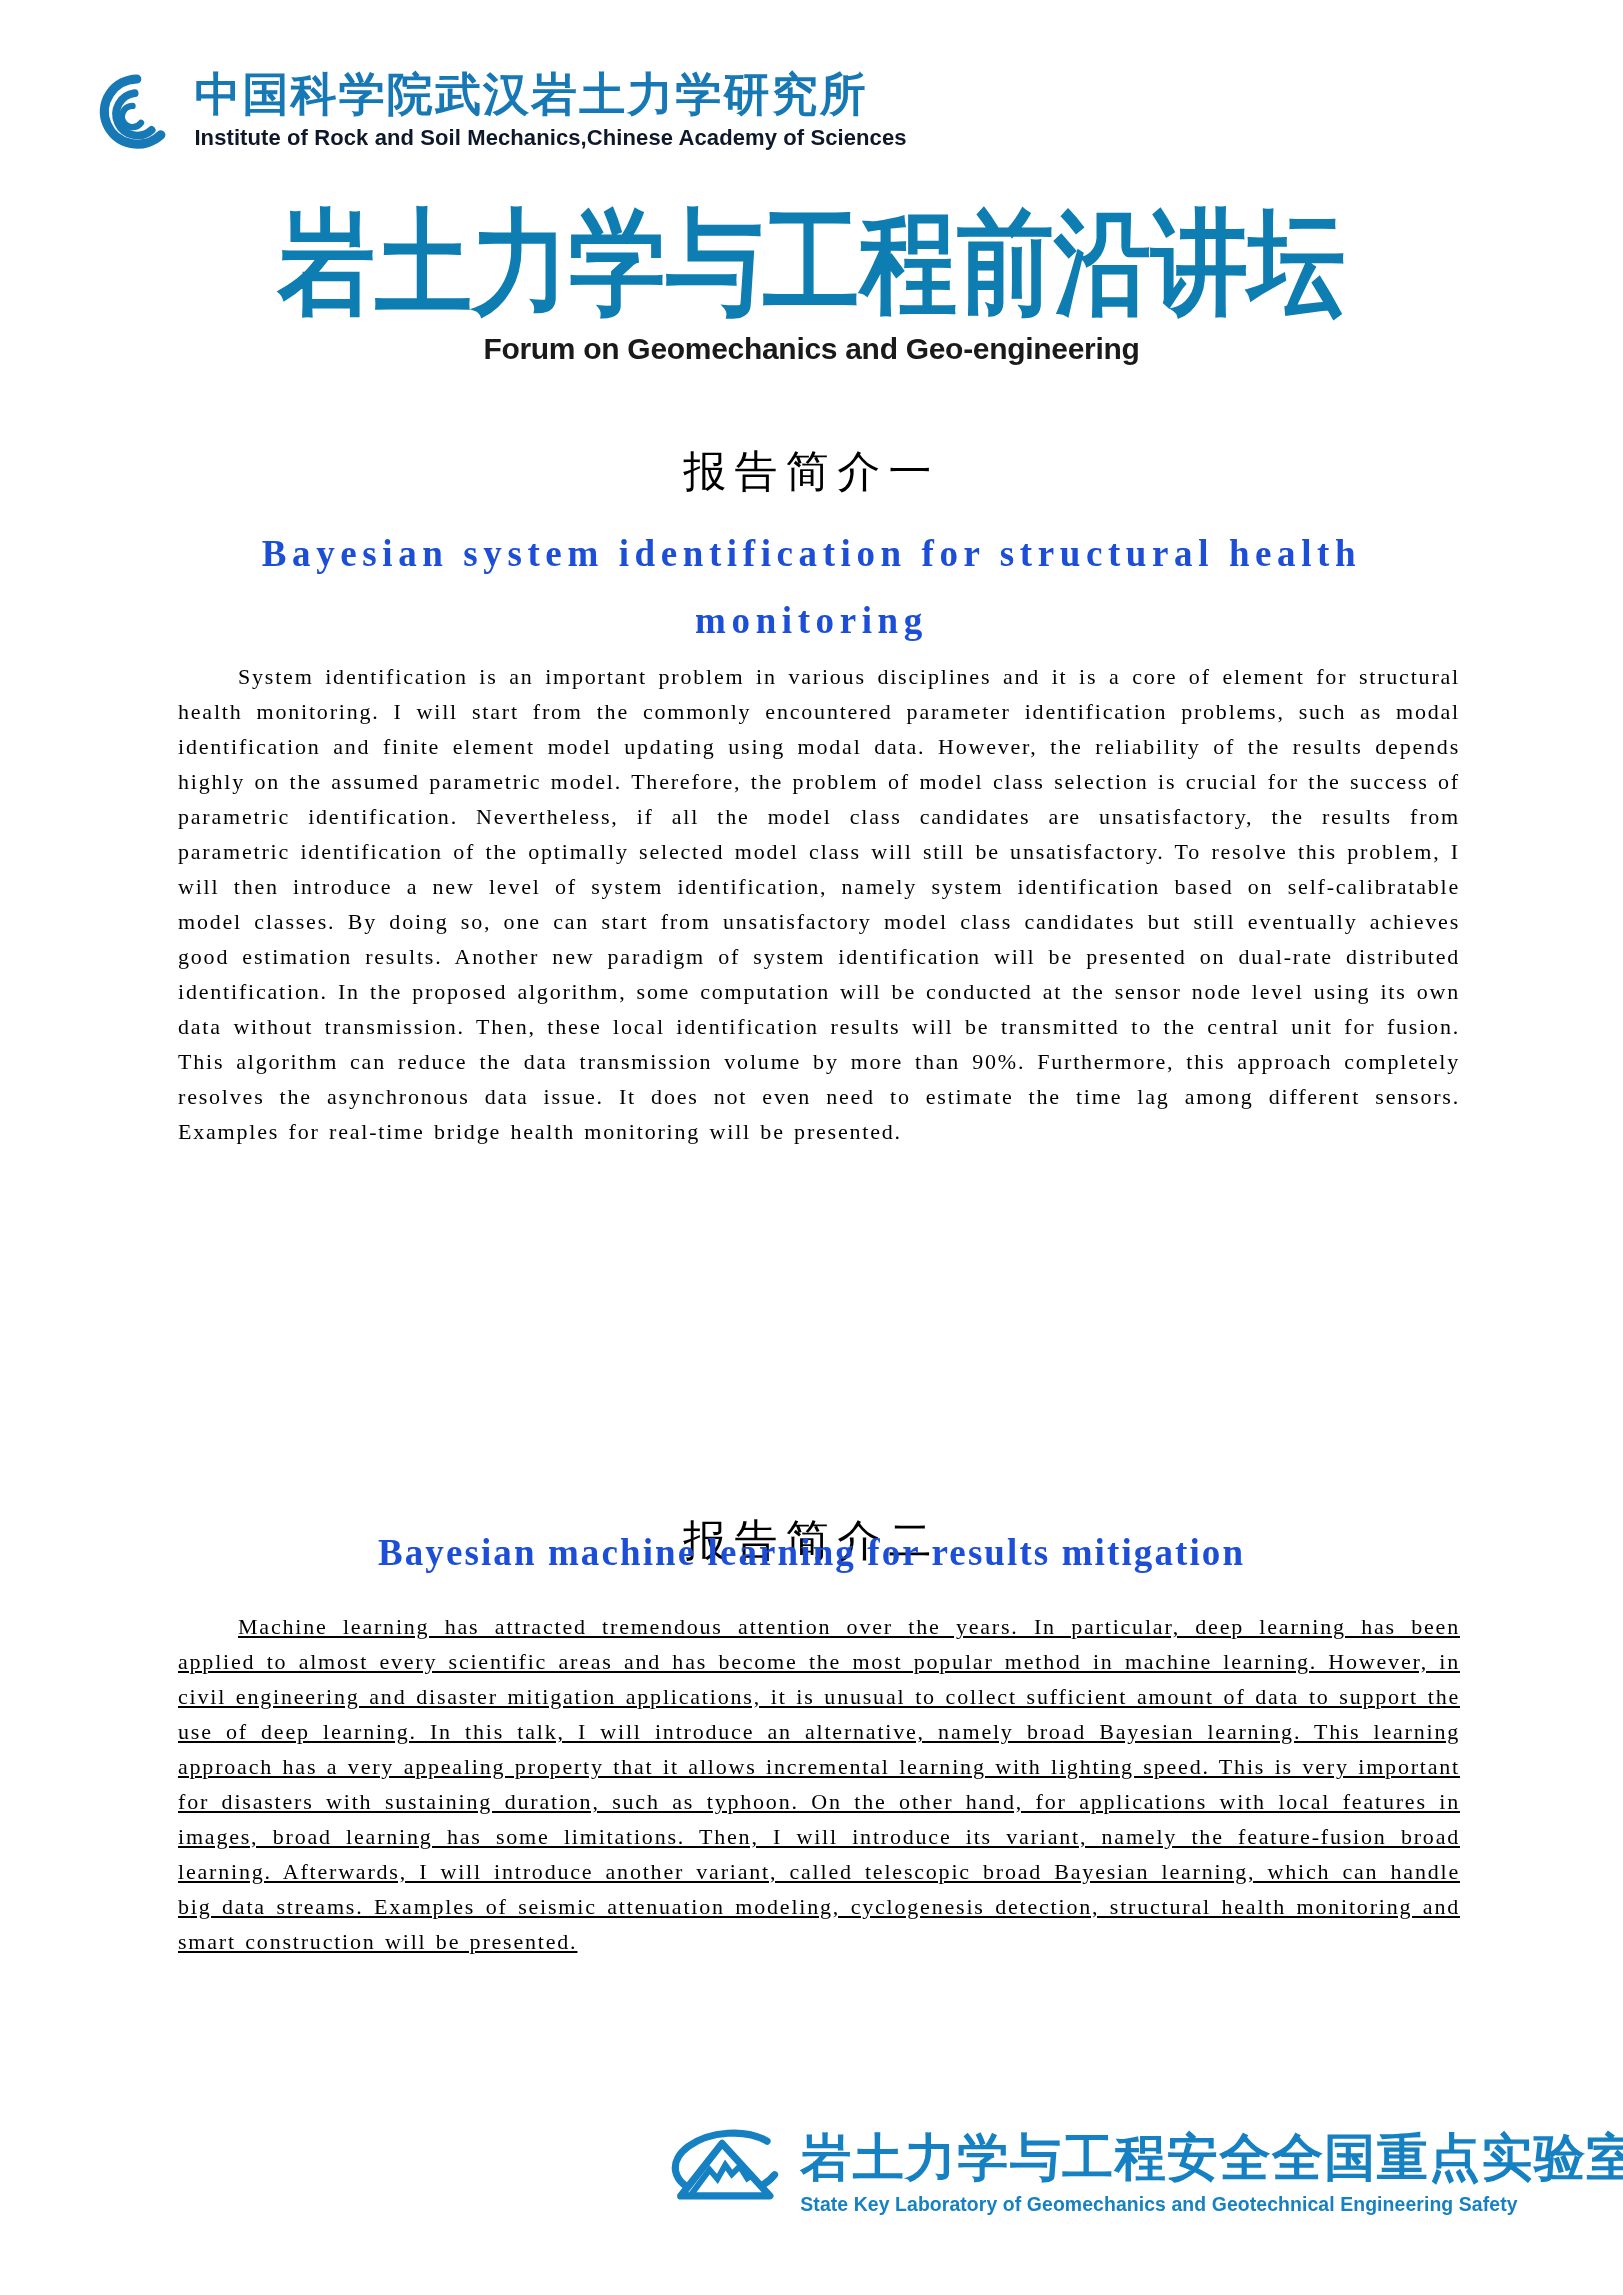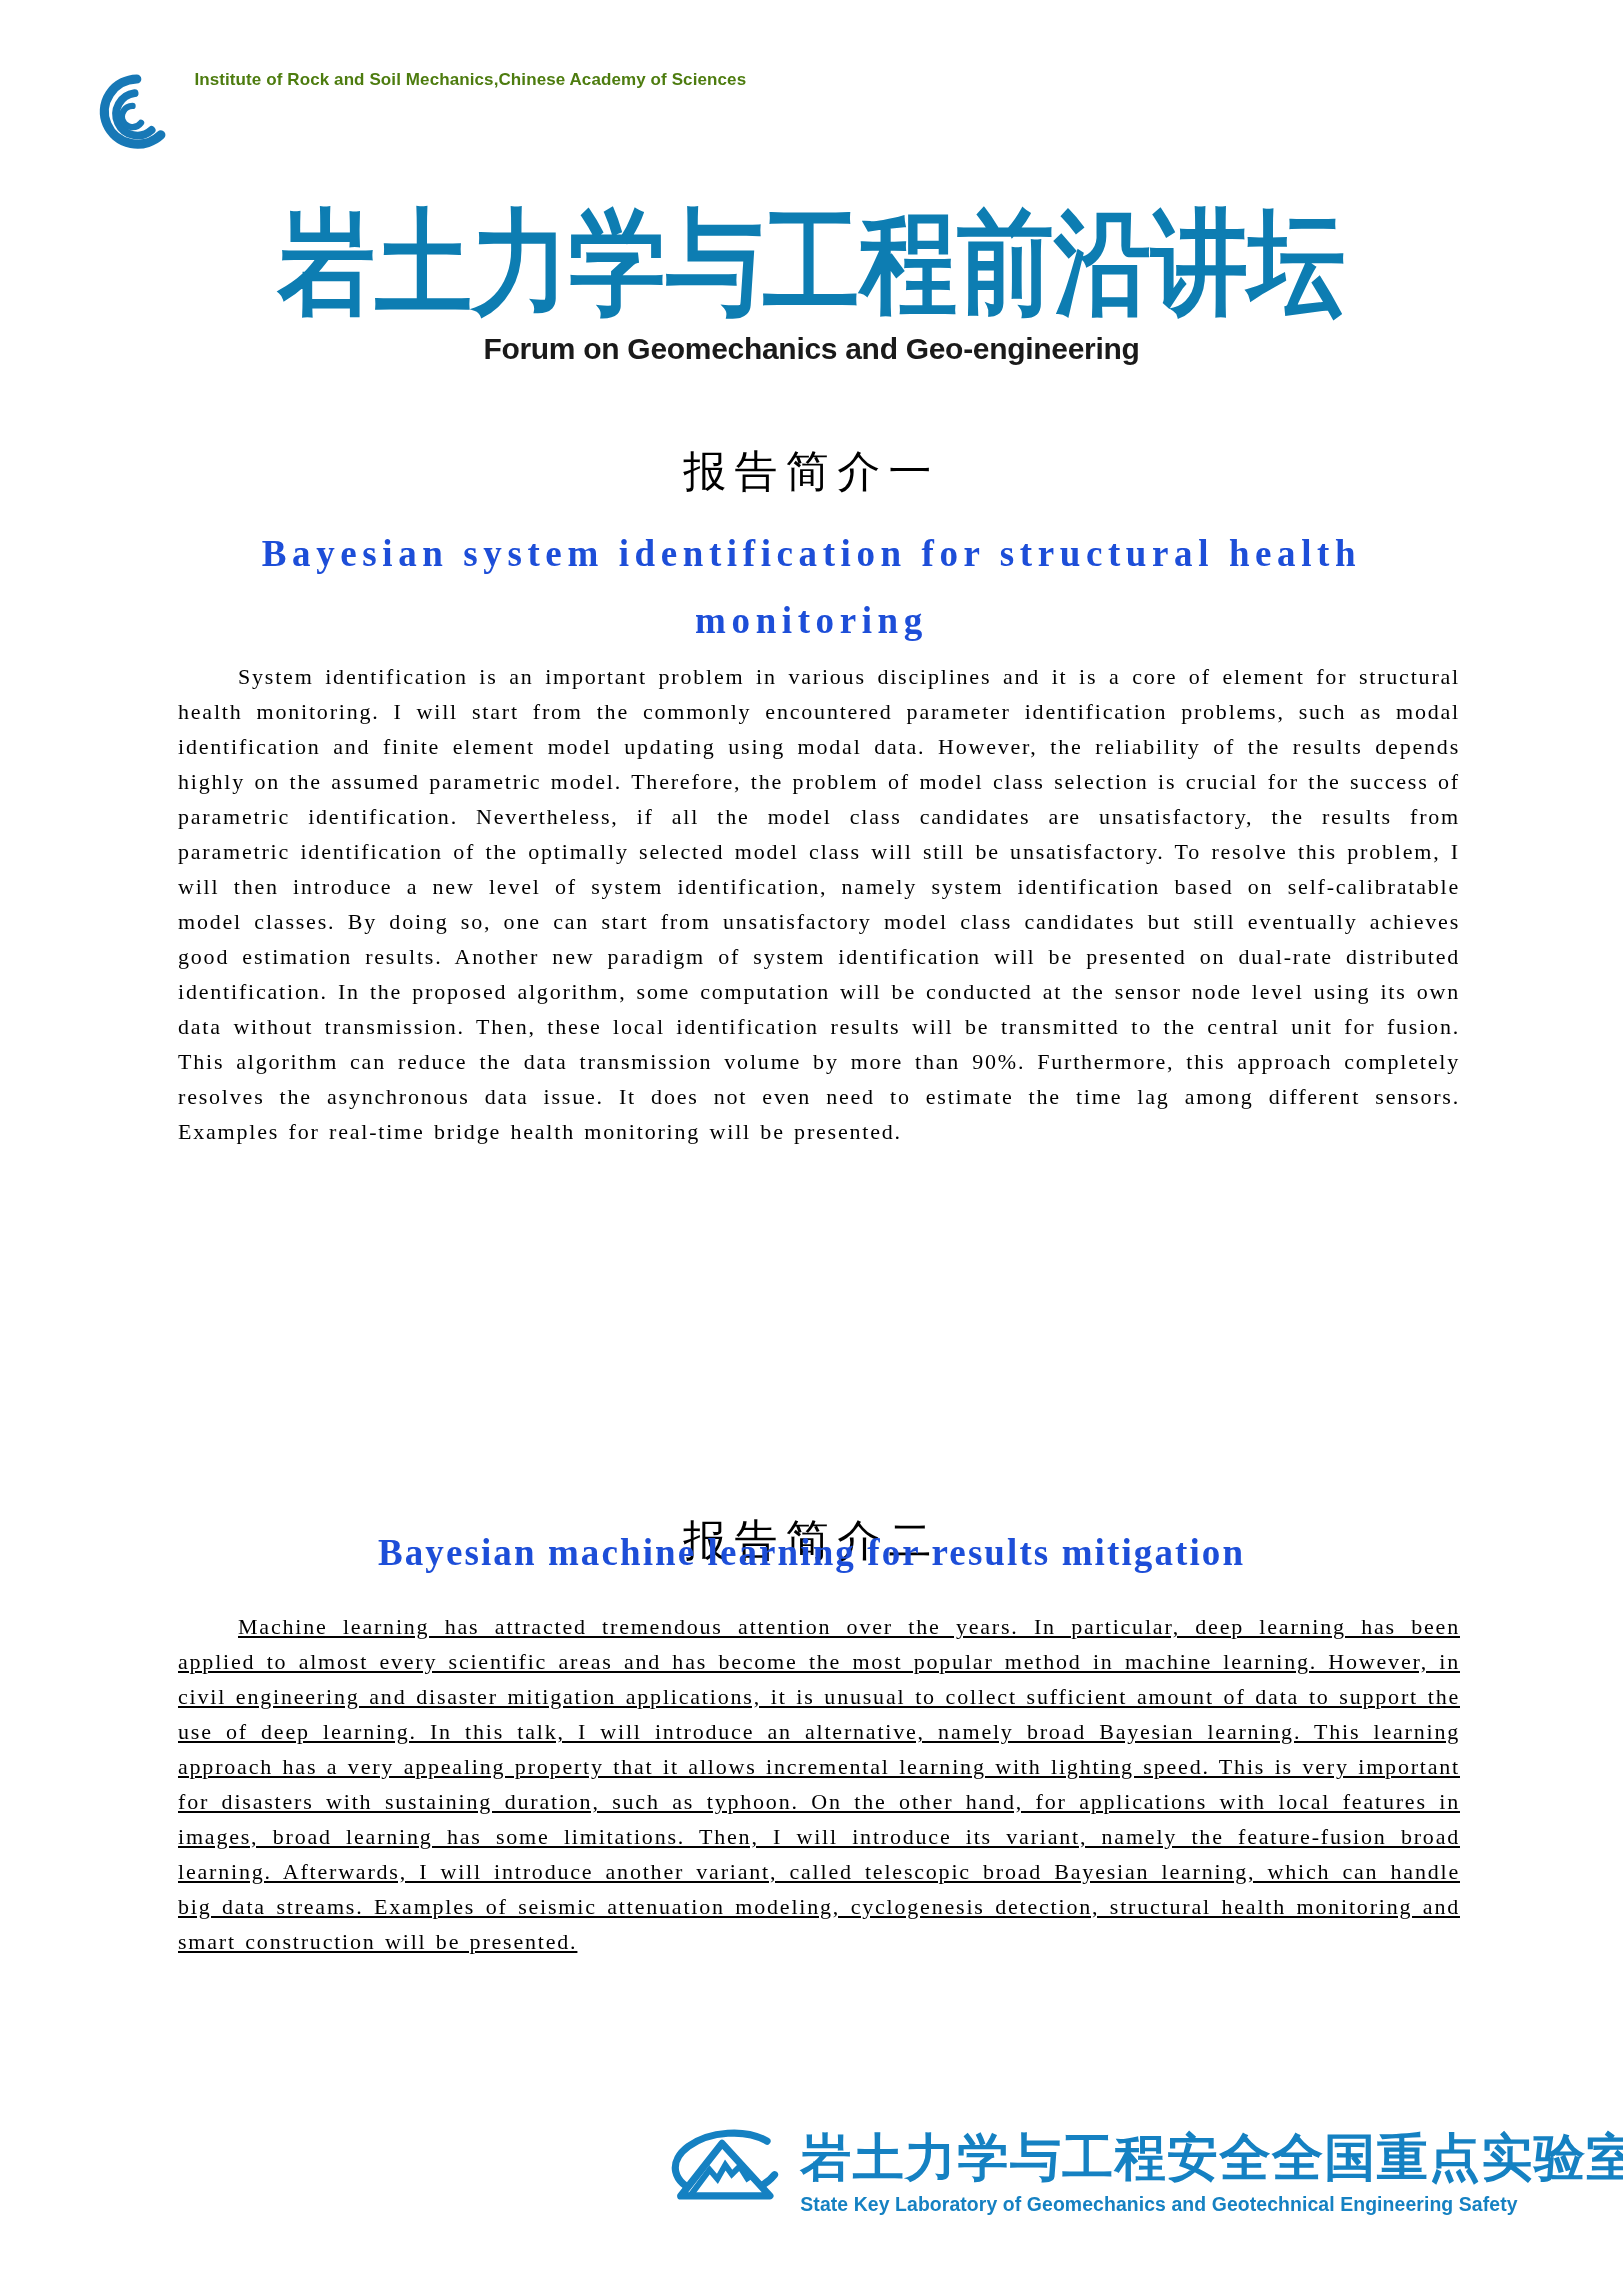--- a/index.html
+++ b/index.html
@@ -10,21 +10,21 @@
 
   
   .brand { position:absolute; left:90px; top:67px; display:flex; align-items:flex-start; gap:19.4px; }
   .brand-icon { width:85px; height:78px; margin-top:7px; flex:0 0 auto; }
   .brand-cn {
     font-family:"Liberation Sans", sans-serif; font-weight:bold;
     font-size:46px; line-height:1.2; letter-spacing:2.1px; white-space:nowrap; color:#1778b6;
   }
   .brand-en {
     font-family:"Liberation Sans", sans-serif; font-weight:bold;
-    font-size:17px; letter-spacing:0.1px; margin-top:2.8px; white-space:nowrap; color:#4d7c0f;
+    font-size:22px; letter-spacing:0.1px; margin-top:2.8px; white-space:nowrap; color:#0f172a;
   }
 
   
   .forum-cn {
     position:absolute; top:203px; left:0; width:100%; margin:0;
     text-align:center; color:#0d7db2;
     font-family:"Liberation Sans", sans-serif; font-weight:900;
     font-size:97px; line-height:1.05; letter-spacing:0px;
     transform:scaleY(1.18); transform-origin:top center; white-space:nowrap;
   }
@@ -79,20 +79,21 @@
 
   <header class="brand">
     <svg class="brand-icon" viewBox="0 0 120 110" aria-hidden="true">
       <g fill="none" stroke="#1778b6" stroke-linecap="round">
         <path d="M66 7 A47 46 0 1 0 100 86" stroke-width="13"></path>
         <path d="M63 27 A30 30 0 1 0 87 79" stroke-width="11"></path>
         <path d="M60 45 A15 15 0 1 0 72 69" stroke-width="9"></path>
       </g>
     </svg>
     <div>
+      <div class="brand-cn">中国科学院武汉岩土力学研究所</div>
       <div class="brand-en">Institute of Rock and Soil Mechanics,Chinese Academy of Sciences</div>
     </div>
   </header>
 
   <h1 class="forum-cn">岩土力学与工程前沿讲坛</h1>
   <h2 class="forum-en">Forum on Geomechanics and Geo-engineering</h2>
 
   <section>
     <h3 class="sec-heading one">报告简介一</h3>
     <h4 class="talk-title one">Bayesian system identification for structural health monitoring</h4>

